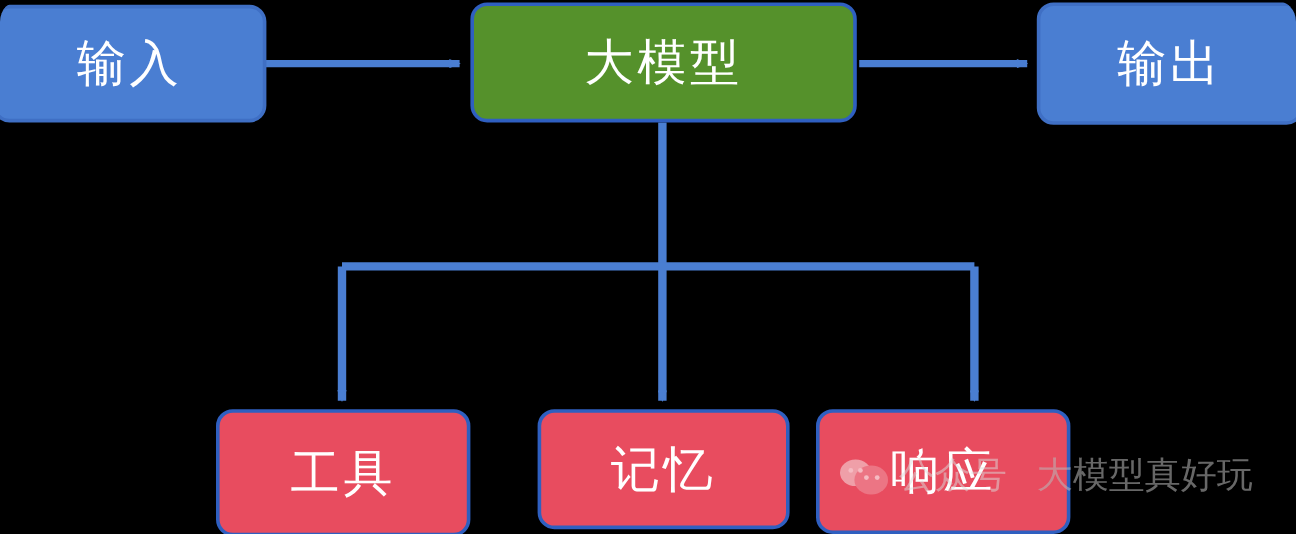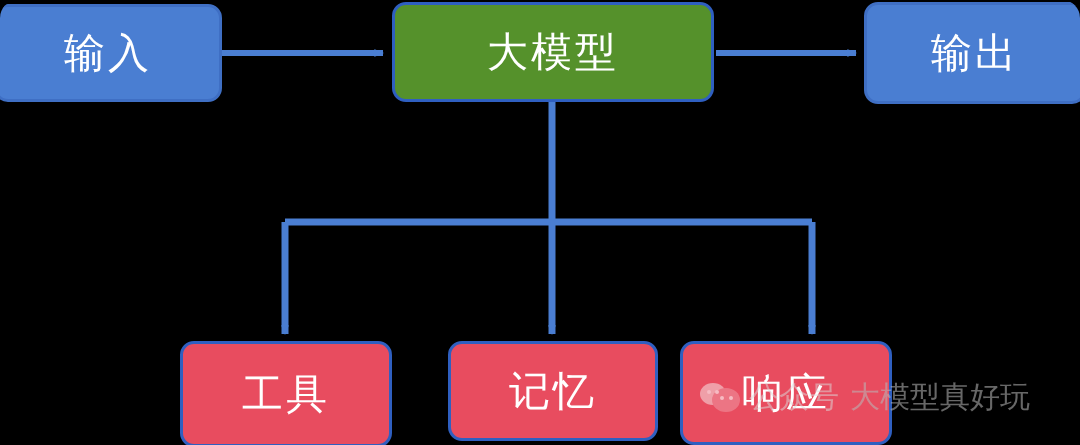--- a/index.html
+++ b/index.html
@@ -107,21 +107,21 @@
   #wm-logo .d2 { left: 15px; top: 9px; }
   #wm-logo .d3 { left: 20px; top: 15px; }
   #wm-logo .d4 { left: 29px; top: 15px; }
   .wm-text {
     font-size: 30px;
     line-height: 1;
     white-space: nowrap;
     font-family: "DejaVu Sans", "Liberation Sans", sans-serif;
   }
   #wm-account { color: #dcdcdc; opacity: 0.82; }
-  #wm-name    { color: #b9b9b9; opacity: 0.9; margin-left: 4px; }
+  #wm-name    { color: #b9b9b9; opacity: 0.9; margin-left: 18px; }
 </style>
 </head>
 <body>
 
 <div id="canvas">
 
   <svg id="connectors" viewBox="0 0 1080 445" xmlns="http://www.w3.org/2000/svg">
     <defs>
       <marker id="arrowhead" markerWidth="10" markerHeight="8" refX="9" refY="4" orient="auto" markerUnits="userSpaceOnUse">
         <path d="M0,0 L10,4 L0,8 L2.6,4 Z" fill="#4a7ed2"></path>

